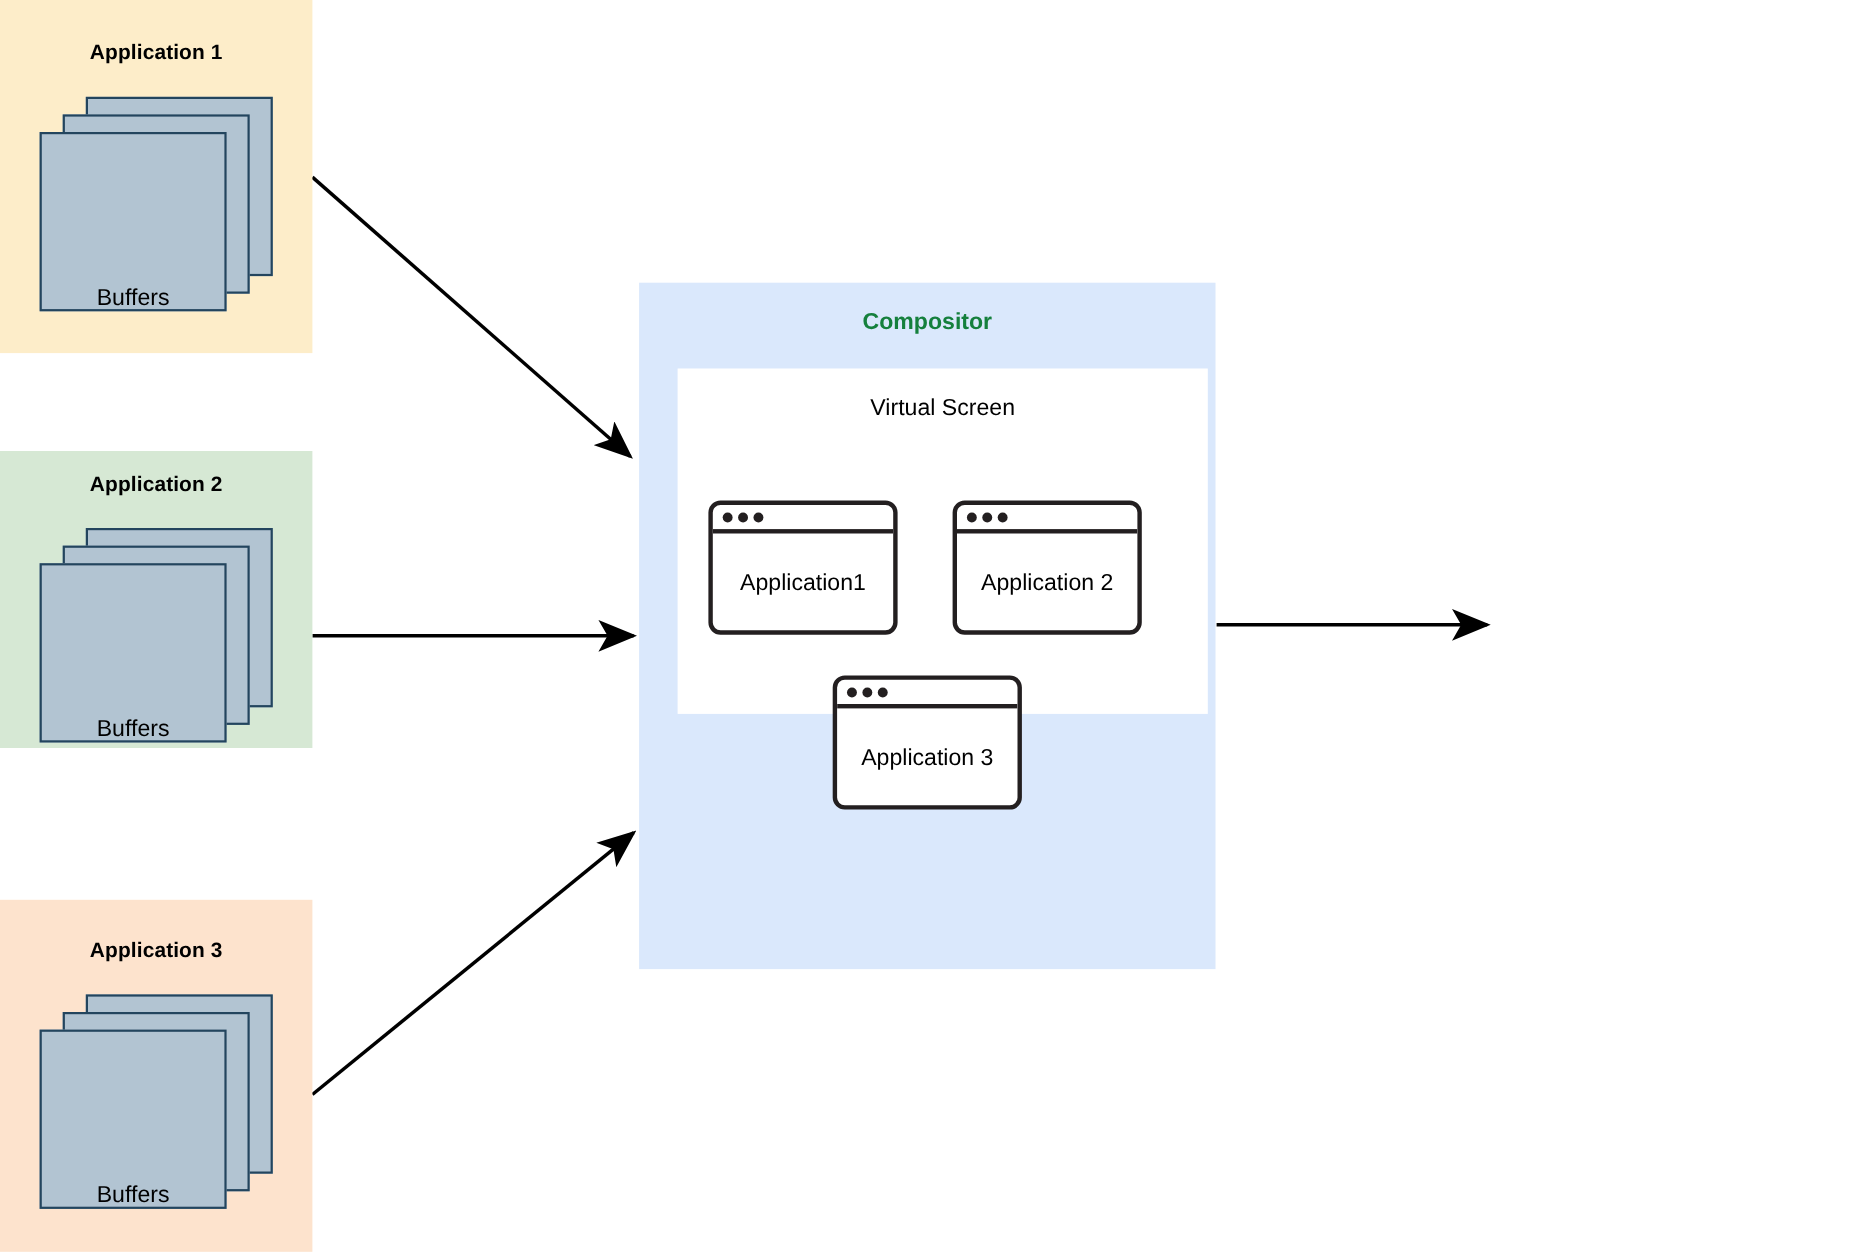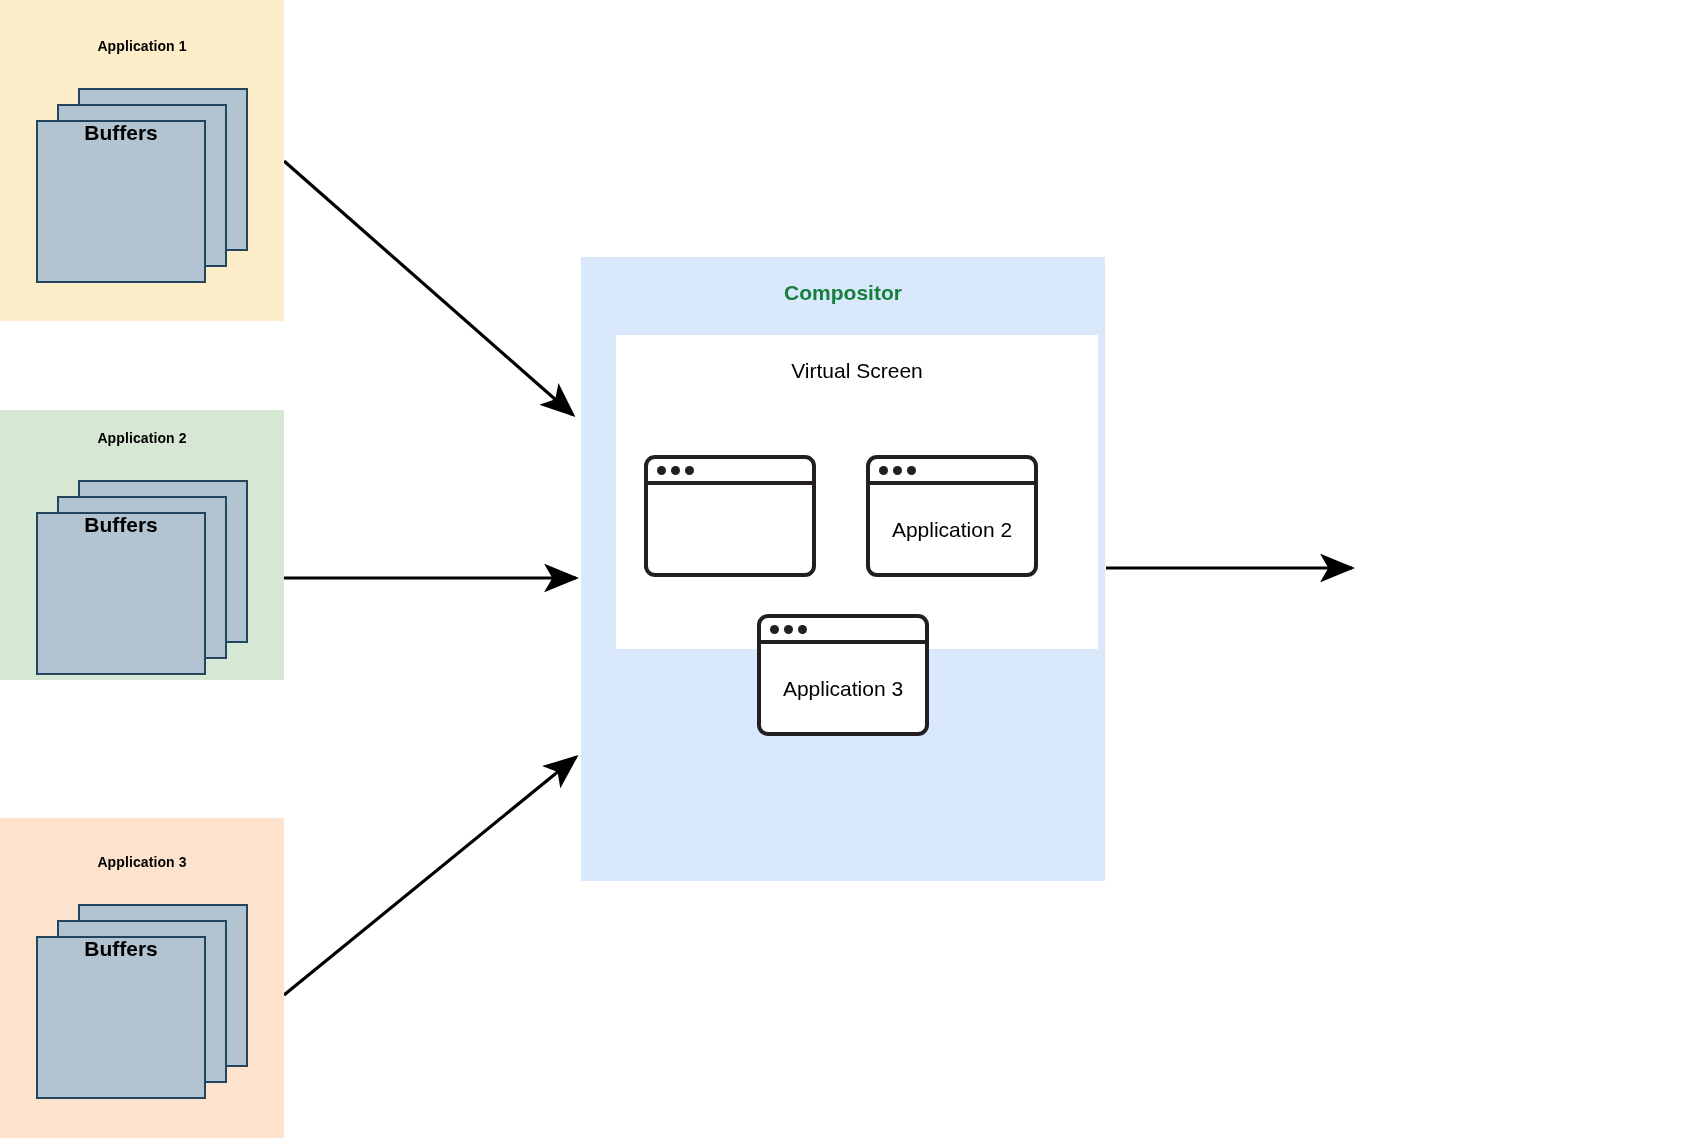--- a/index.html
+++ b/index.html
@@ -22,41 +22,40 @@
   
   .app-panel {
     position: absolute;
     box-sizing: border-box;
   }
   .app-panel .app-title {
     position: absolute;
     left: 0;
     right: 0;
     text-align: center;
-    font-size: 14px;
+    font-size: 19px;
     font-weight: bold;
     color: #000000;
     letter-spacing: 0.1px;
   }
 
   
   .buffer-stack {
     position: absolute;
   }
   .buffer-sheet {
     position: absolute;
     background: #b2c4d2;
     border: 2px solid #23455e;
     box-sizing: border-box;
   }
   .buffer-sheet.front {
     display: flex;
-    align-items: flex-start;
+    align-items: flex-end;
     justify-content: center;
-    font-weight: bold;
   }
   .buffer-label {
     font-size: 21px;
     color: #000000;
     line-height: 1;
   }
 
   
   #compositor {
     position: absolute;
@@ -225,20 +224,23 @@
 
     <div id="virtual-screen" style="left:35px; top:78px; width:482px; height:314px;">
       <div id="virtual-screen-title" style="top:24px;">Virtual Screen</div>
 
       <div class="win" style="left:28px; top:120px; width:172px; height:122px;">
         <div class="win-titlebar">
           <span class="win-dot"></span>
           <span class="win-dot"></span>
           <span class="win-dot"></span>
         </div>
+        <div class="win-body">
+          <span class="win-label">Application1</span>
+        </div>
       </div>
 
       <div class="win" style="left:250px; top:120px; width:172px; height:122px;">
         <div class="win-titlebar">
           <span class="win-dot"></span>
           <span class="win-dot"></span>
           <span class="win-dot"></span>
         </div>
         <div class="win-body">
           <span class="win-label">Application 2</span>

